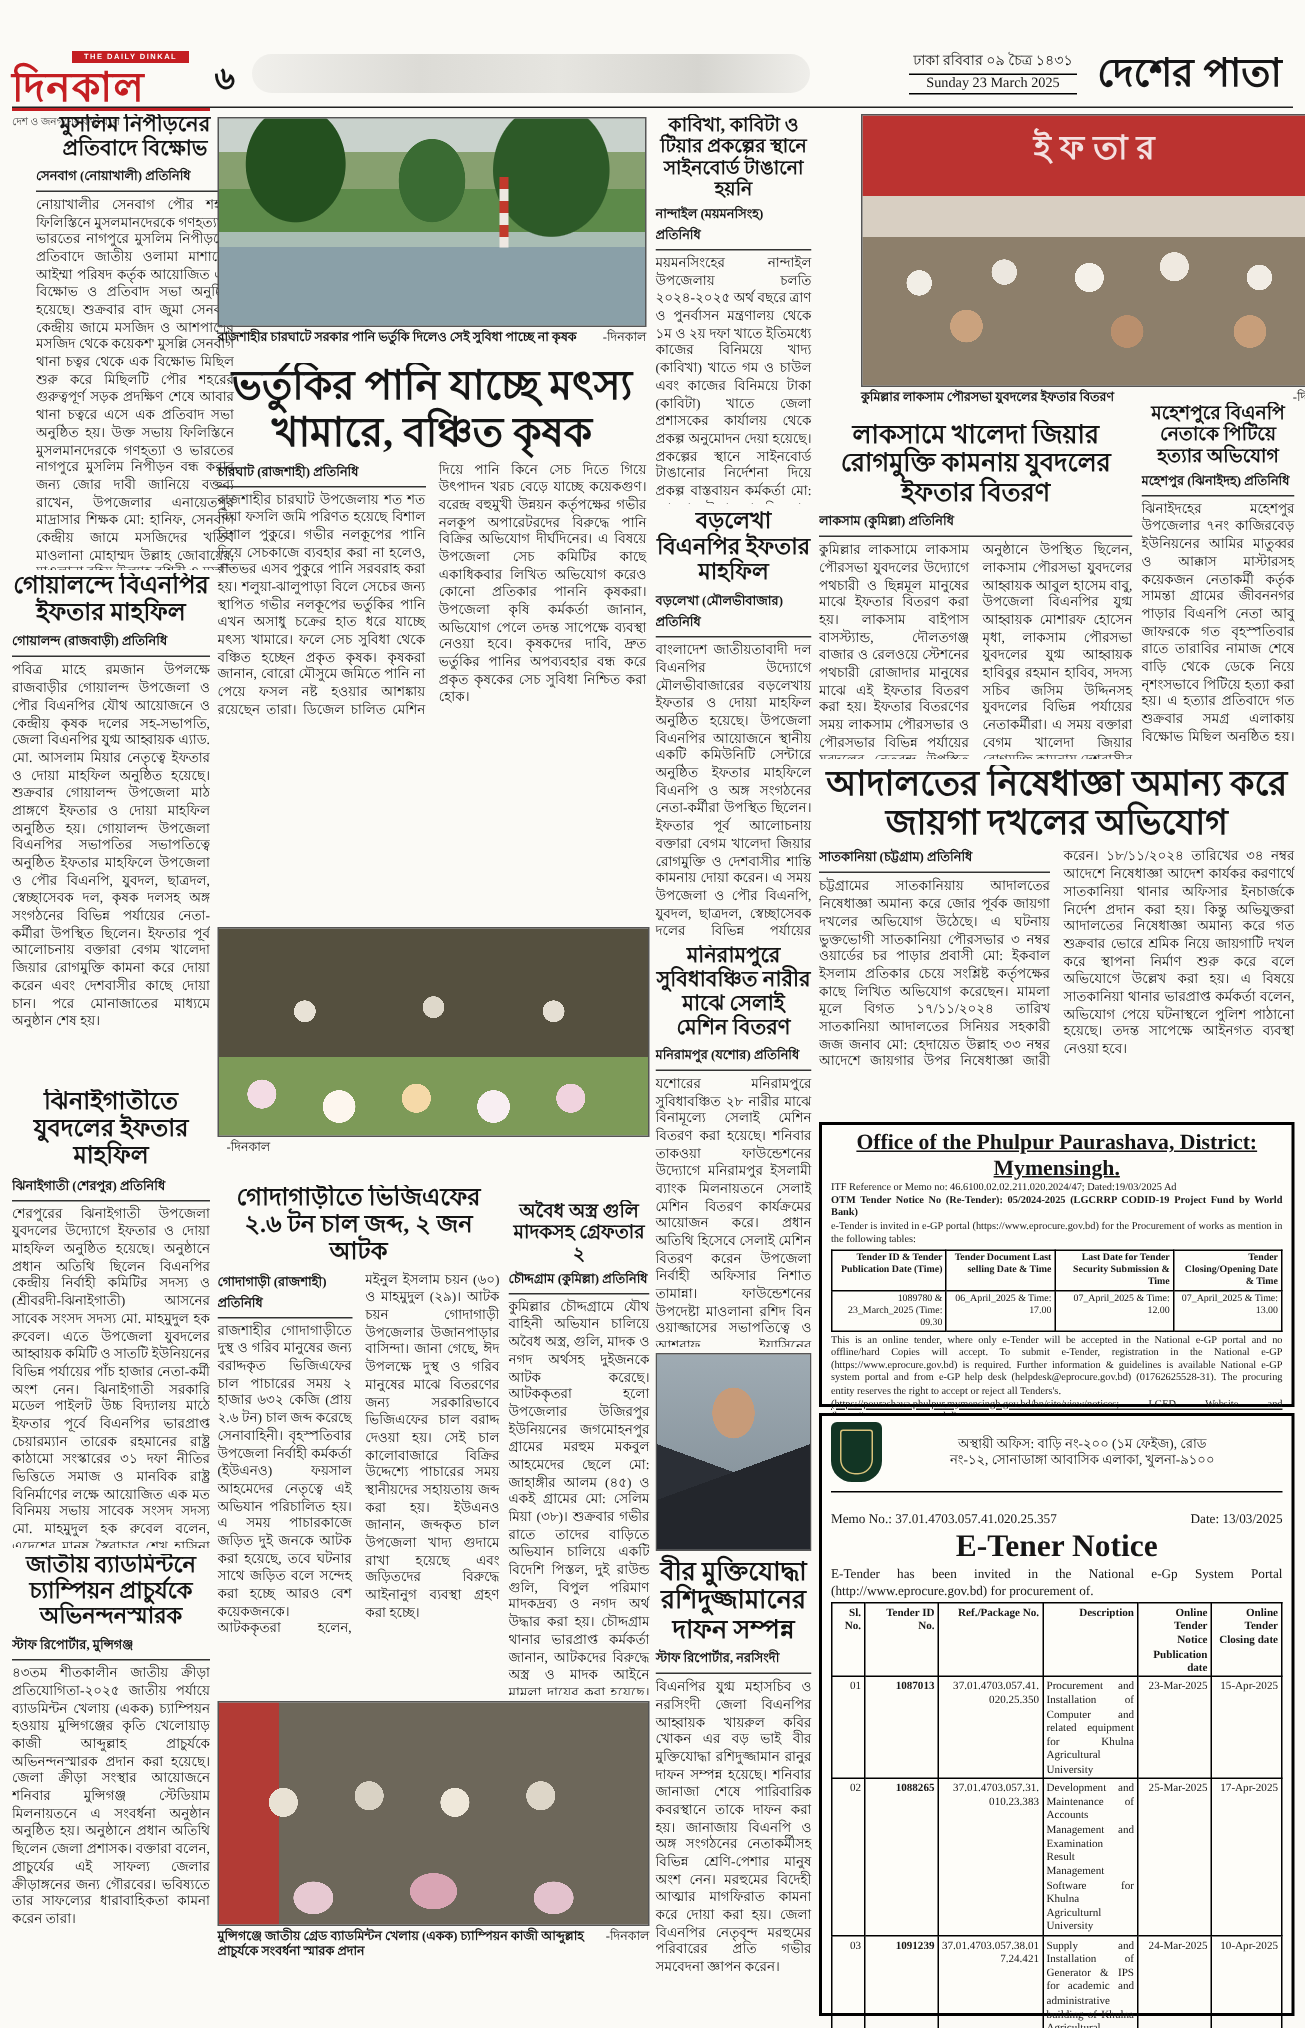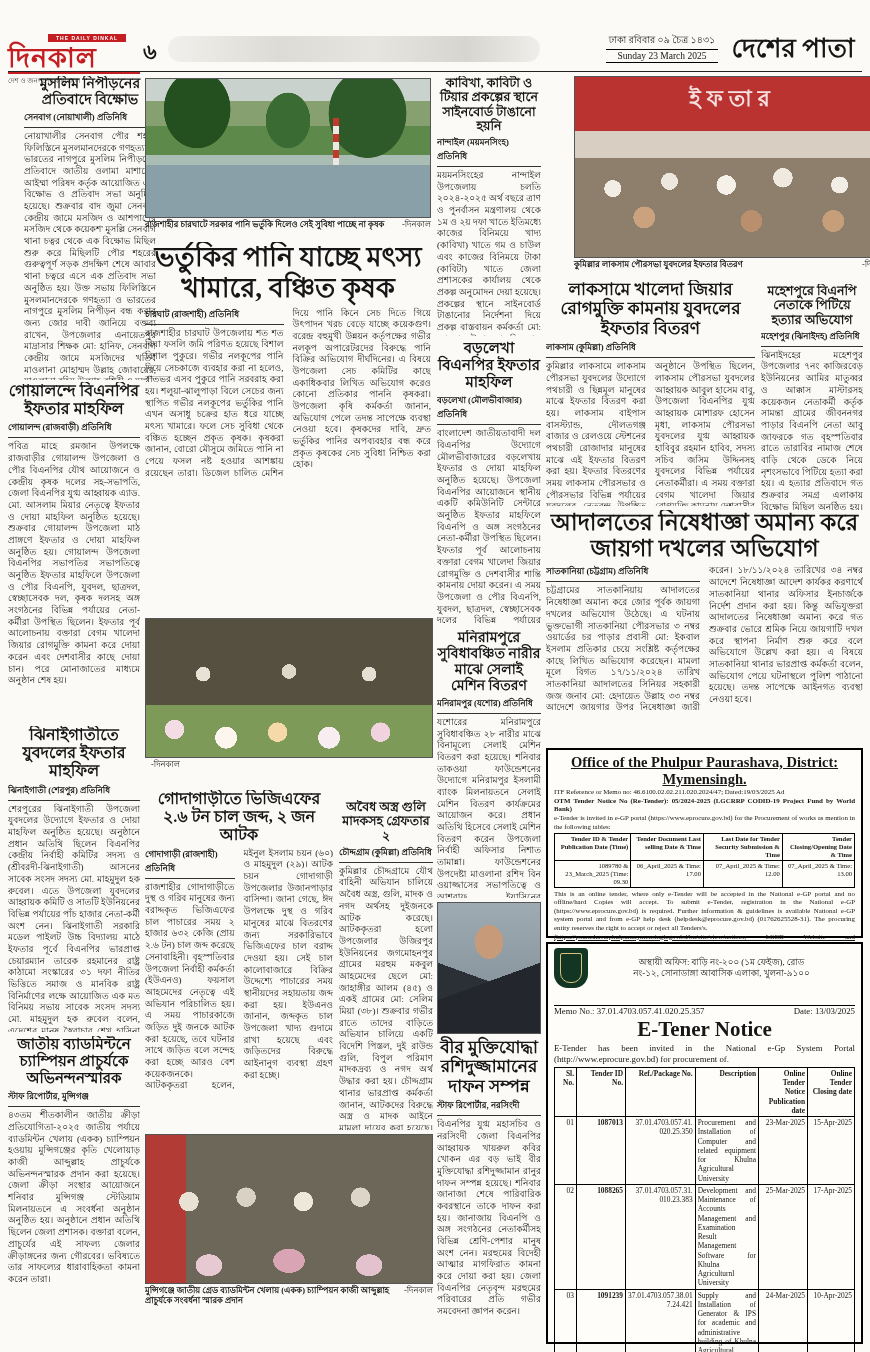--- a/index.html
+++ b/index.html
@@ -86,21 +86,21 @@
   .kau-t th,.kau-t td{font-size:7.4px;line-height:1.25;}
   .kau-t td.desc{text-align:justify;}
   .sign{font-size:7.2px;text-align:left;line-height:1.3;}
   .mark{font-size:7.5px;}
   .kau-head{display:flex;align-items:center;}
   .crest{width:34px;height:40px;background:#123524;border-radius:4px 4px 14px 14px;position:relative;flex:0 0 34px;}
   .crest:before{content:"";position:absolute;inset:5px 6px;border:1px solid #d8c27a;border-radius:2px 2px 10px 10px;}
   .kau-org{flex:1;text-align:center;}
   .kau-org .bn1{font-size:15px;font-weight:bold;}
   .kau-org .bn2{font-size:8.8px;line-height:1.25;}
-  .kau-memo{display:flex;justify-content:space-between;font-size:8.8px;border-top:1px solid #000;margin-top:17px;padding-top:0;}
+  .kau-memo{display:flex;justify-content:space-between;font-size:8.8px;border-top:1px solid #000;margin-top:6px;padding-top:12px;}
   .kau-title{font-size:21px;font-weight:bold;text-align:center;margin:1px 0;}
   .kau-intro{font-size:8.8px;text-align:justify;line-height:1.25;}
 </style>
 </head>
 <body>
 
 <div class="page">
 
   <div class="abs logo">
     <div class="logo-eng">THE DAILY DINKAL</div>
@@ -179,21 +179,21 @@
       <span class="cr">-দিনকাল</span>
     </div>
   </div>
 
   <div class="abs art" style="left:546px;top:280px;width:209px;height:226px;">
     <div class="hl h17">লাকসামে খালেদা জিয়ার রোগমুক্তি কামনায় যুবদলের ইফতার বিতরণ</div>
     <div class="by">লাকসাম (কুমিল্লা) প্রতিনিধি</div>
     <div class="bd cols2">কুমিল্লার লাকসামে লাকসাম পৌরসভা যুবদলের উদ্যোগে পথচারী ও ছিন্নমূল মানুষের মাঝে ইফতার বিতরণ করা হয়। লাকসাম বাইপাস বাসস্ট্যান্ড, দৌলতগঞ্জ বাজার ও রেলওয়ে স্টেশনের পথচারী রোজাদার মানুষের মাঝে এই ইফতার বিতরণ করা হয়। ইফতার বিতরণের সময় লাকসাম পৌরসভার ও পৌরসভার বিভিন্ন পর্যায়ের যুবদলের নেতৃবৃন্দ উপস্থিত ছিলেন। ইফতার বিতরণ অনুষ্ঠানে উপস্থিত ছিলেন, লাকসাম পৌরসভা যুবদলের আহ্বায়ক আবুল হাসেম বাবু, উপজেলা বিএনপির যুগ্ম আহ্বায়ক মোশারফ হোসেন মৃধা, লাকসাম পৌরসভা যুবদলের যুগ্ম আহ্বায়ক হাবিবুর রহমান হাবিব, সদস্য সচিব জসিম উদ্দিনসহ যুবদলের বিভিন্ন পর্যায়ের নেতাকর্মীরা। এ সময় বক্তারা বেগম খালেদা জিয়ার রোগমুক্তি কামনায় দেশবাসীর কাছে দোয়া চান।</div>
   </div>
 
-  <div class="abs art" style="left:761px;top:284px;width:102px;height:226px;">
+  <div class="abs art" style="left:761px;top:268px;width:102px;height:226px;">
     <div class="hl h13">মহেশপুরে বিএনপি নেতাকে পিটিয়ে হত্যার অভিযোগ</div>
     <div class="by">মহেশপুর (ঝিনাইদহ) প্রতিনিধি</div>
     <div class="bd">ঝিনাইদহের মহেশপুর উপজেলার ৭নং কাজিরবেড় ইউনিয়নের আমির মাতুব্বর ও আক্কাস মাস্টারসহ কয়েকজন নেতাকর্মী কর্তৃক সামন্তা গ্রামের জীবননগর পাড়ার বিএনপি নেতা আবু জাফরকে গত বৃহস্পতিবার রাতে তারাবির নামাজ শেষে বাড়ি থেকে ডেকে নিয়ে নৃশংসভাবে পিটিয়ে হত্যা করা হয়। এ হত্যার প্রতিবাদে গত শুক্রবার সমগ্র এলাকায় বিক্ষোভ মিছিল অনুষ্ঠিত হয়। নিহতের পরিবারের অভিযোগ, পূর্ব শত্রুতার জের ধরে পরিকল্পিতভাবে এ হত্যাকাণ্ড ঘটানো হয়েছে। এ ঘটনায় থানায় মামলা দায়েরের প্রস্তুতি চলছে। পুলিশ জানায়, জড়িতদের গ্রেফতারে অভিযান অব্যাহত রয়েছে। প্রতিবাদ সভায় বক্তব্য রাখেন উপজেলা বিএনপির সভাপতি, সাধারণ সম্পাদকসহ স্থানীয় নেতৃবৃন্দ ও আব্দুল কুদ্দুস বিশ্বাস প্রমুখ।</div>
   </div>
 
   <div class="abs art" style="left:546px;top:510px;width:317px;height:234px;">
     <div class="hl h24">আদালতের নিষেধাজ্ঞা অমান্য করে জায়গা দখলের অভিযোগ</div>
     <div class="cols2" style="margin-top:3px;">
       <div class="by">সাতকানিয়া (চট্টগ্রাম) প্রতিনিধি</div>
       <div class="bd">চট্টগ্রামের সাতকানিয়ায় আদালতের নিষেধাজ্ঞা অমান্য করে জোর পূর্বক জায়গা দখলের অভিযোগ উঠেছে। এ ঘটনায় ভুক্তভোগী সাতকানিয়া পৌরসভার ৩ নম্বর ওয়ার্ডের চর পাড়ার প্রবাসী মো: ইকবাল ইসলাম প্রতিকার চেয়ে সংশ্লিষ্ট কর্তৃপক্ষের কাছে লিখিত অভিযোগ করেছেন। মামলা মূলে বিগত ১৭/১১/২০২৪ তারিখ সাতকানিয়া আদালতের সিনিয়র সহকারী জজ জনাব মো: হেদায়েত উল্লাহ ৩৩ নম্বর আদেশে জায়গার উপর নিষেধাজ্ঞা জারী করেন। ১৮/১১/২০২৪ তারিখের ৩৪ নম্বর আদেশে নিষেধাজ্ঞা আদেশ কার্যকর করণার্থে সাতকানিয়া থানার অফিসার ইনচার্জকে নির্দেশ প্রদান করা হয়। কিন্তু অভিযুক্তরা আদালতের নিষেধাজ্ঞা অমান্য করে গত শুক্রবার ভোরে শ্রমিক নিয়ে জায়গাটি দখল করে স্থাপনা নির্মাণ শুরু করে বলে অভিযোগে উল্লেখ করা হয়। এ বিষয়ে সাতকানিয়া থানার ভারপ্রাপ্ত কর্মকর্তা বলেন, অভিযোগ পেয়ে ঘটনাস্থলে পুলিশ পাঠানো হয়েছে। তদন্ত সাপেক্ষে আইনগত ব্যবস্থা নেওয়া হবে।</div>

